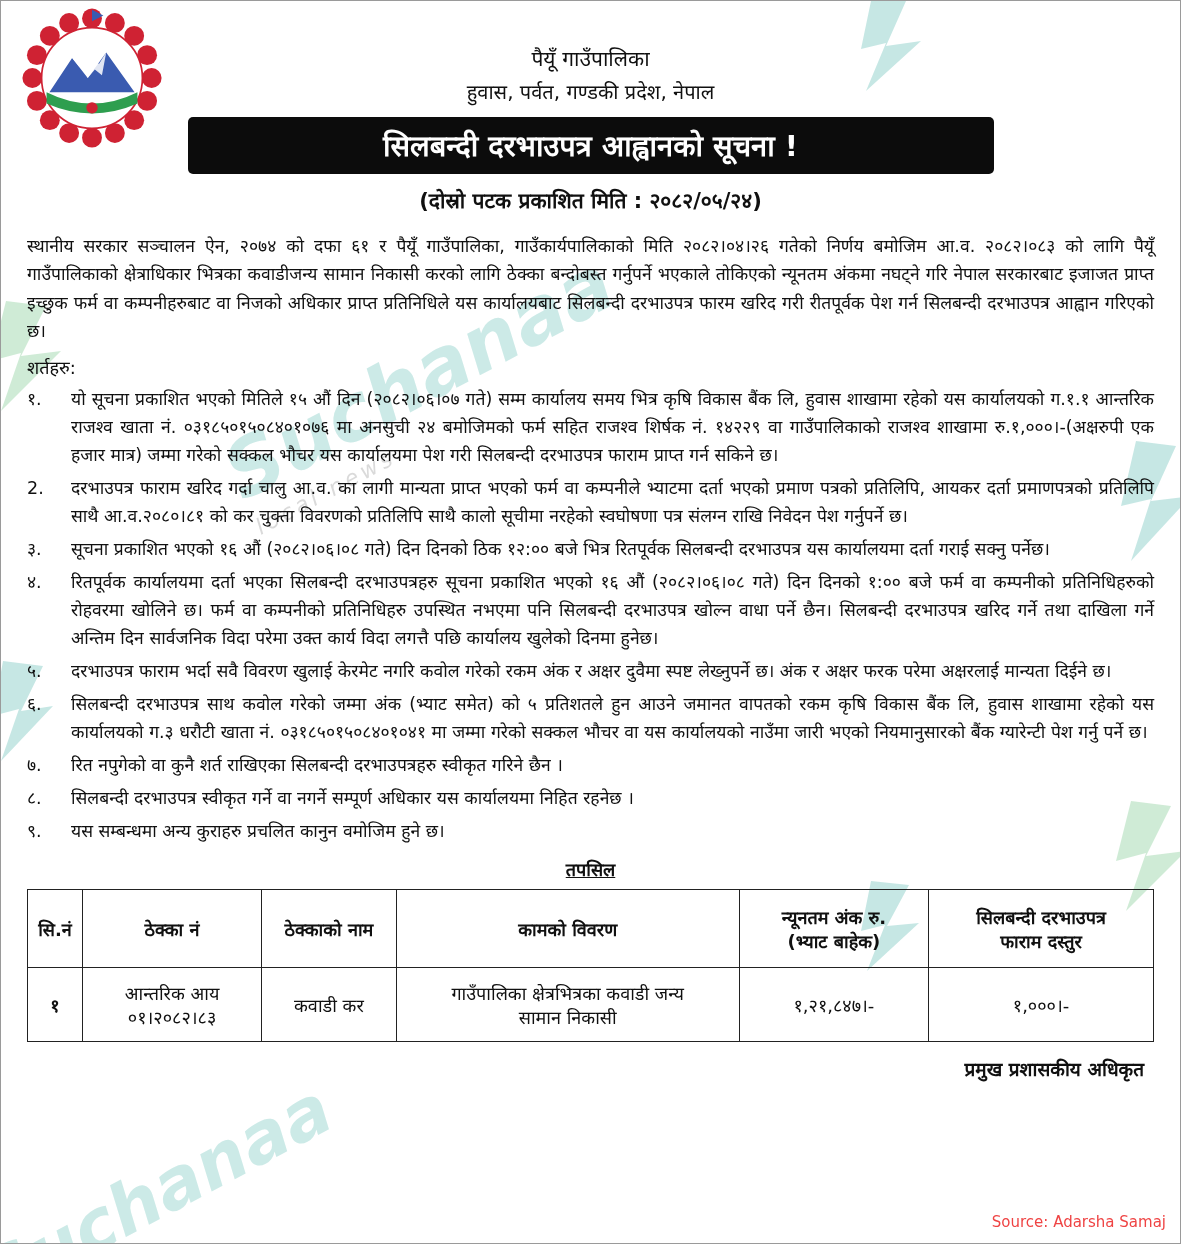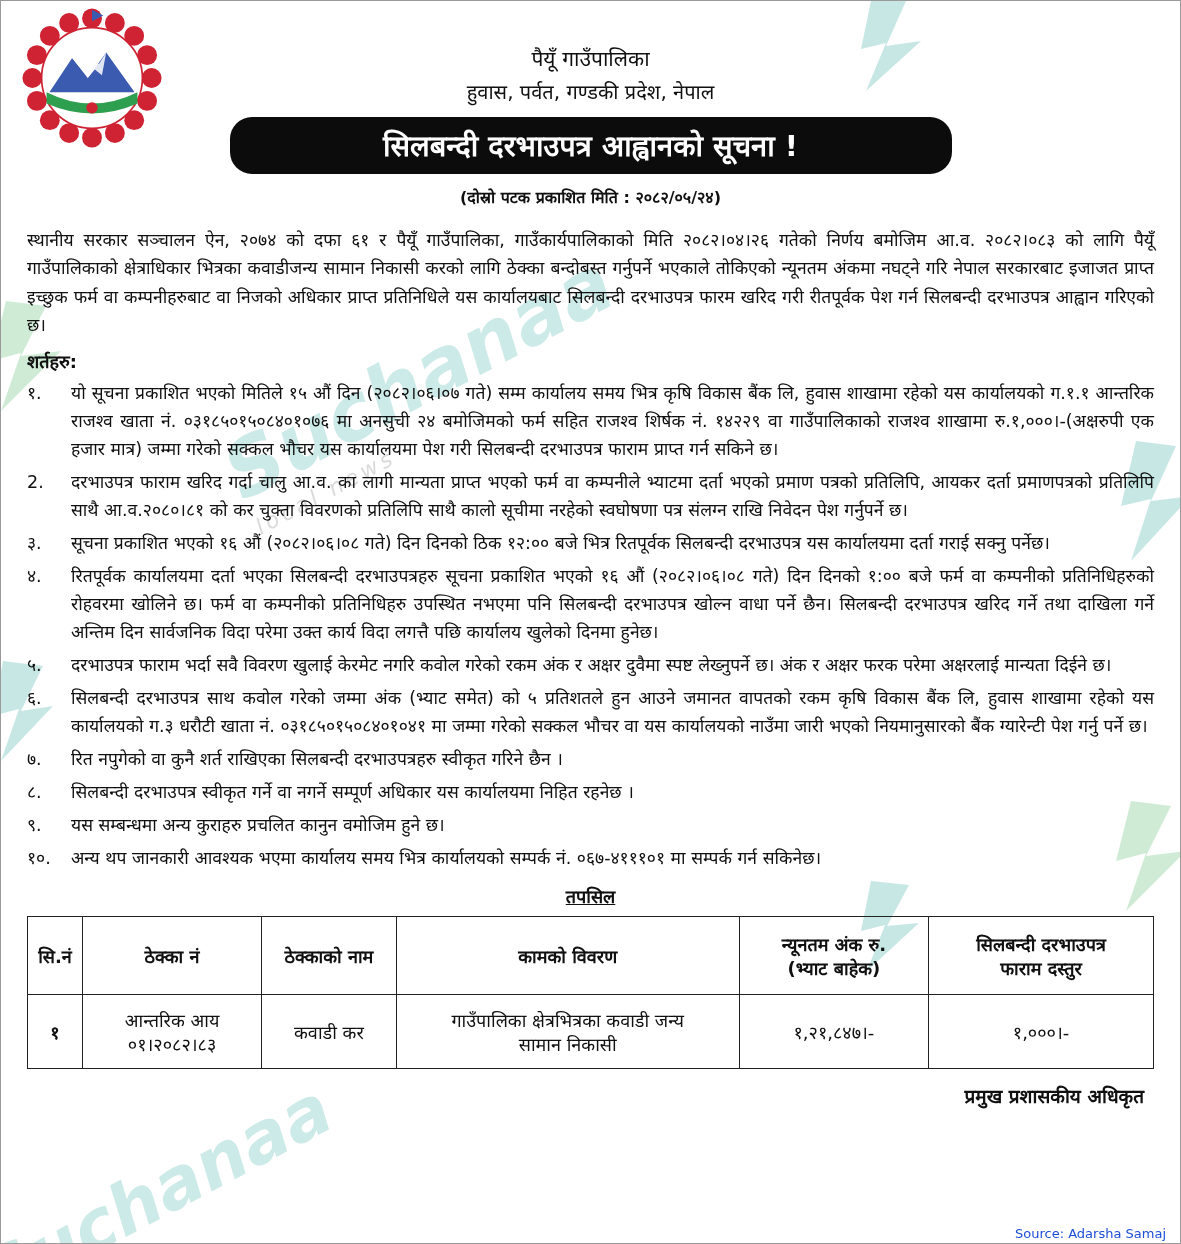--- a/index.html
+++ b/index.html
@@ -20,48 +20,48 @@
   .wm-text .tag { display:block; font-size:22px; font-style:italic; font-weight:normal;
     color:rgba(150,150,150,.35); letter-spacing:4px; }
 
   
   .logo-wrap { position:absolute; left:16px; top:6px; }
   .hdr { text-align:center; }
   .hdr-muni { font-size:21px; padding-top:4px;margin-top:31px; }
   .hdr-office { font-size:35px; font-weight:bold; margin-top:6px; }
   .hdr-addr { font-size:20px; margin-top:6px; }
   .banner {
-    width:722px; margin:12px auto 0 auto; background:#0c0c0c; color:#ffffff;
-    border-radius:22px; font-size:29px; font-weight:bold; text-align:center;
+    width:806px; margin:12px auto 0 auto; background:#0c0c0c; color:#ffffff;
+    border-radius:5px; font-size:29px; font-weight:bold; text-align:center;
     padding:8px 0 10px 0;
   }
-  .publish { font-size:16px; font-weight:bold; margin-top:12px; }
+  .publish { font-size:21px; font-weight:bold; margin-top:12px; }
 
   
   .intro { margin-top:18px; font-size:17.5px; line-height:1.62; text-align:justify; }
-  .terms-heading { font-size:18px; font-weight:bold; margin:10px 0 6px 0; }
+  .terms-heading { font-size:18px; font-weight:normal; margin:10px 0 6px 0; }
   .term { display:flex; margin-bottom:5px; font-size:17.5px; line-height:1.6; }
   .term-num { flex:none; width:44px; }
   .term-text { flex:1; text-align:justify; }
 
   .schedule-heading { text-align:center; font-size:18px; font-weight:bold;
     text-decoration:underline; margin:12px 0 8px 0; }
 
   
   table.sched { width:100%; border-collapse:collapse; border:1.5px solid #222; }
   table.sched th, table.sched td {
     border:1px solid #222; text-align:center; vertical-align:middle;
     padding:8px 6px; font-size:18px;
   }
   table.sched th { font-weight:bold; height:78px; }
   table.sched td { height:74px; }
   .preline { white-space:pre-line; }
 
   .signature { text-align:right; font-size:19px; font-weight:bold; margin:14px 10px 0 0; }
-  .source { position:absolute; right:14px; bottom:2px; font-size:13px; color:#1d4ed8; z-index:3; }
+  .source { position:absolute; right:14px; bottom:12px; font-size:15px; color:#ef4444; z-index:3; }
 </style>
 </head>
 <body>
 
 <div class="page">
 
   <div class="wm-layer">
     <svg class="wm-ribbon" style="left:860px; top:0px;" width="70" height="90" viewBox="0 0 70 90">
         <polygon points="10,0 45,0 25,45 60,40 5,90 25,42 0,48" fill="#7ac7c0"></polygon>
       </svg>
@@ -160,24 +160,20 @@
       <span class="term-num">७.</span>
       <span class="term-text">रित नपुगेको वा कुनै शर्त राखिएका सिलबन्दी दरभाउपत्रहरु स्वीकृत गरिने छैन ।</span>
     </div>
     <div class="term">
       <span class="term-num">८.</span>
       <span class="term-text">सिलबन्दी दरभाउपत्र स्वीकृत गर्ने वा नगर्ने सम्पूर्ण अधिकार यस कार्यालयमा निहित रहनेछ ।</span>
     </div>
     <div class="term">
       <span class="term-num">९.</span>
       <span class="term-text">यस सम्बन्धमा अन्य कुराहरु प्रचलित कानुन वमोजिम हुने छ।</span>
-    </div>
-    <div class="term">
-      <span class="term-num">१०.</span>
-      <span class="term-text">अन्य थप जानकारी आवश्यक भएमा कार्यालय समय भित्र कार्यालयको सम्पर्क नं. ०६७-४१११०१ मा सम्पर्क गर्न सकिनेछ।</span>
     </div>
 
     <div class="schedule-heading">तपसिल</div>
 
     <table class="sched">
       <colgroup>
         <col style="width:55px">
           <col style="width:180px">
           <col style="width:135px">
         <col style="width:345px">

